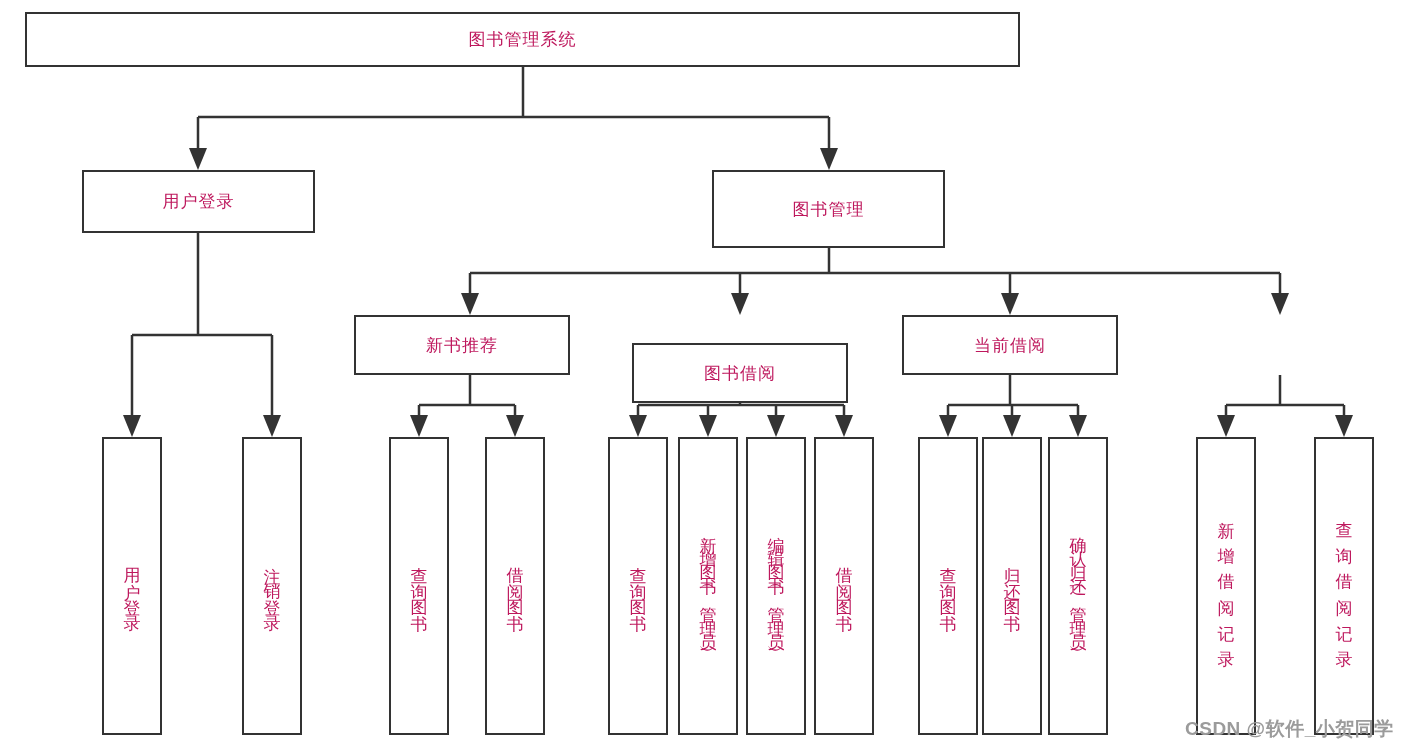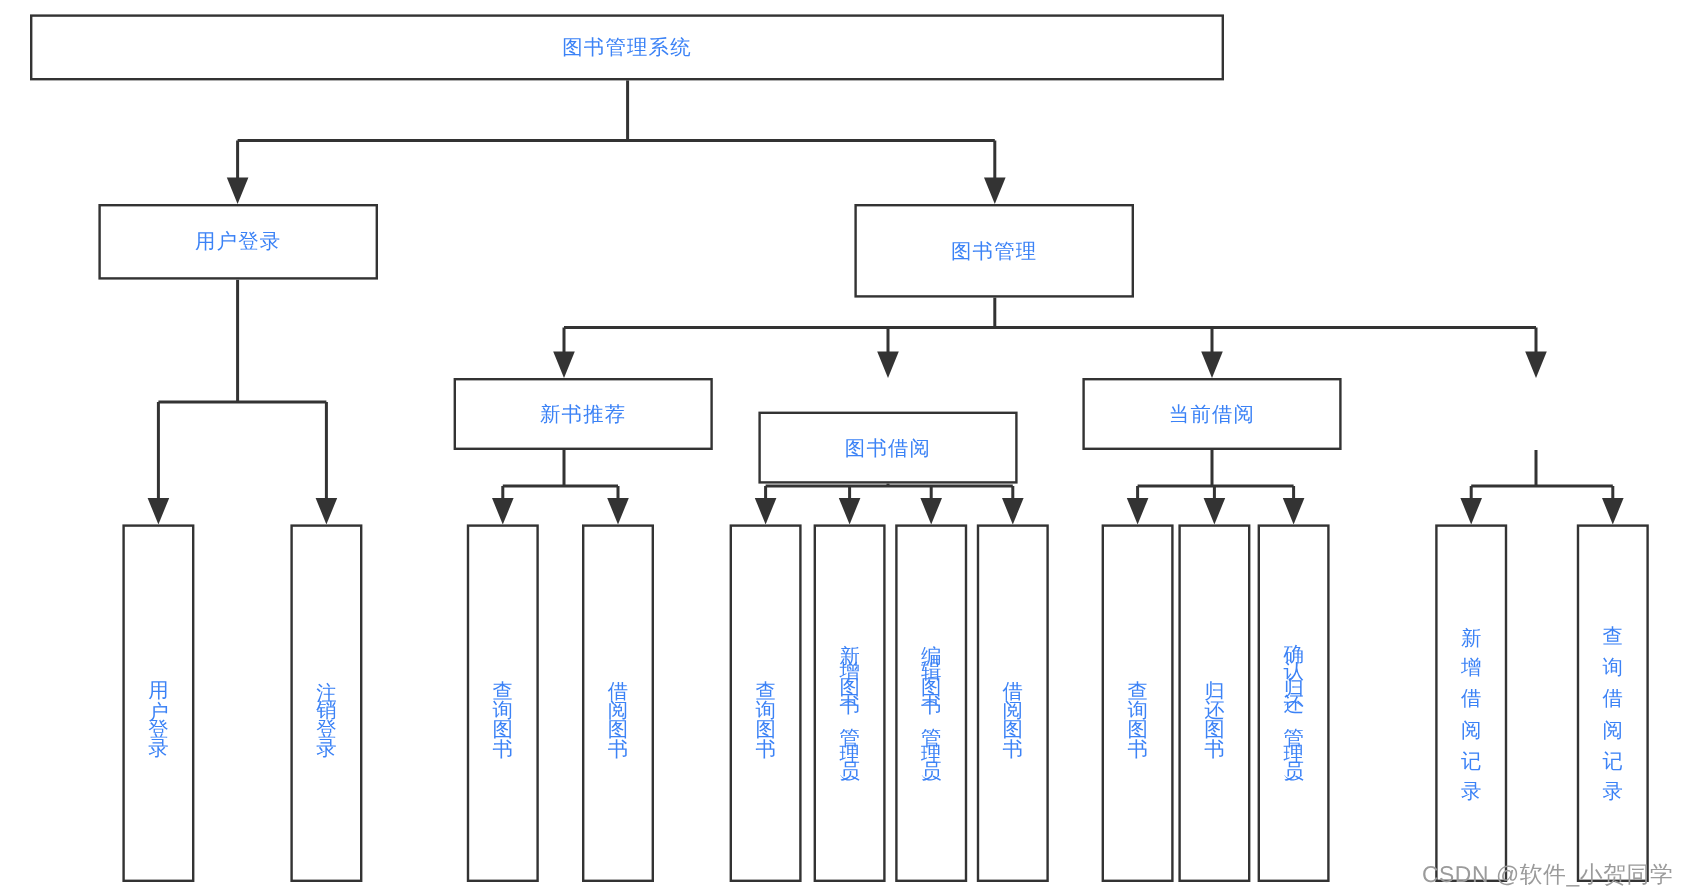--- a/index.html
+++ b/index.html
@@ -15,21 +15,21 @@
     position: absolute;
     left: 0; top: 0;
     width: 1405px; height: 747px;
     pointer-events: none;
   }
   .box {
     position: absolute;
     box-sizing: border-box;
     border: 2.5px solid #333333;
     background: #ffffff;
-    color: #3b82f6;
+    color: #be185d;
     display: flex;
     align-items: center;
     justify-content: center;
     text-align: center;
   }
   .h { font-size: 17px; letter-spacing: 1px; }
   .v {
     writing-mode: vertical-rl;
     text-orientation: upright;
     font-size: 17px;
@@ -39,20 +39,21 @@
   .v.long { letter-spacing: 14px; }
   .v.mid  { letter-spacing: 26px; }
   .watermark {
     position: absolute;
     left: 1185px;
     top: 716px;
     font-size: 19px;
     color: #9b9b9b;
     white-space: nowrap;
     letter-spacing: 0.5px;
+    font-weight: bold;
   }
 </style>
 </head>
 <body>
 
 <div class="stage">
 
   <svg class="wires" viewBox="0 0 1405 747" xmlns="http://www.w3.org/2000/svg">
     <g stroke="#333333" stroke-width="2.5" fill="none">
 
@@ -91,21 +92,21 @@
       <polygon points="1217,415 1235,415 1226,437"></polygon>
       <polygon points="1335,415 1353,415 1344,437"></polygon>
     </g>
   </svg>
 
   <div class="box h" style="left:25px; top:12px; width:995px; height:55px;">图书管理系统</div>
 
   <div class="box h" style="left:82px; top:170px; width:233px; height:63px;">用户登录</div>
   <div class="box h" style="left:712px; top:170px; width:233px; height:78px;">图书管理</div>
 
-  <div class="box h" style="left:378px; top:315px; width:216px; height:60px;">新书推荐</div>
+  <div class="box h" style="left:354px; top:315px; width:216px; height:60px;">新书推荐</div>
   <div class="box h" style="left:632px; top:315px; width:216px; height:60px;margin-top:28px;">图书借阅</div>
   <div class="box h" style="left:902px; top:315px; width:216px; height:60px;">当前借阅</div>
 
   <div class="box v" style="left:102px; top:437px; width:60px; height:298px;">用户登录</div>
   <div class="box v" style="left:242px; top:437px; width:60px; height:298px;">注销登录</div>
 
   <div class="box v" style="left:389px; top:437px; width:60px; height:298px;">查询图书</div>
   <div class="box v" style="left:485px; top:437px; width:60px; height:298px;">借阅图书</div>
 
   <div class="box v" style="left:608px; top:437px; width:60px; height:298px;">查询图书</div>

